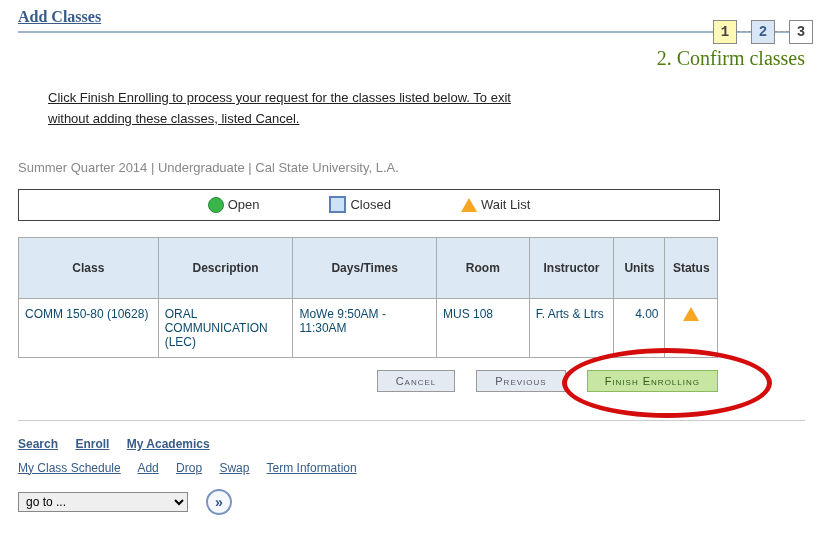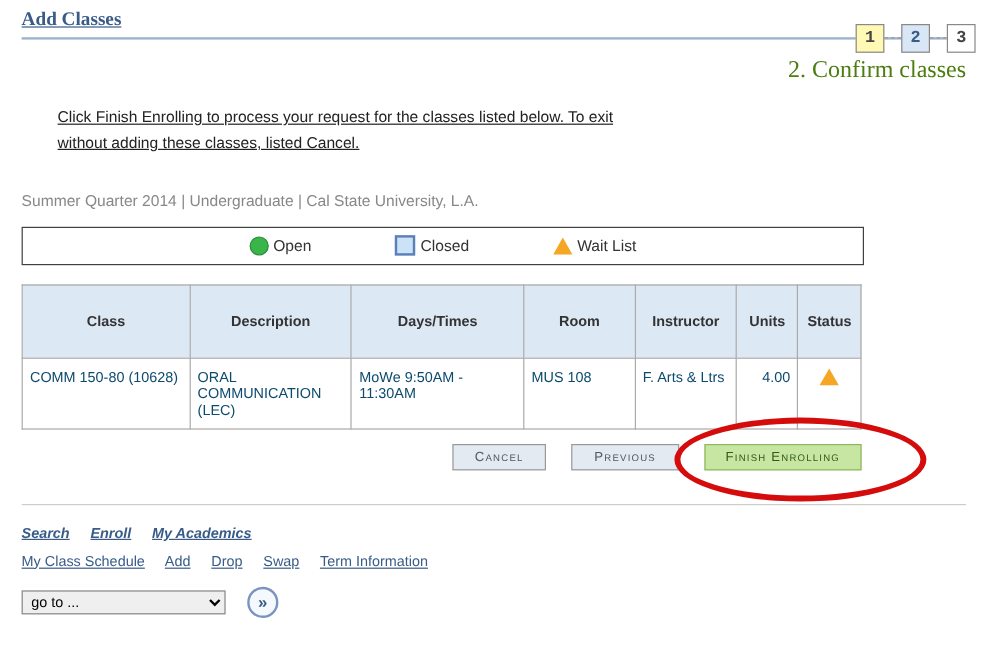--- a/index.html
+++ b/index.html
@@ -153,21 +153,21 @@
       border-top: 1px solid #ccc;
       margin: 28px 0 16px 0;
     }
     .bottom-links-row { margin-bottom: 10px;}
     .bottom-links-row a, .bottom-links-row2 a {
       color: #385b88;
       text-decoration: underline;
       font-size: 12px;
       margin-right: 14px;
     }
-    .bottom-links-row a { font-weight: bold; font-style: italic; }
+    .bottom-links-row a { font-weight: bold; }
     .goto-row {
       display: flex;
       align-items: center;
       gap: 18px;
       margin-top: 14px;
     }
     .goto-select {
       font-size:12px; padding:1px 3px; width: 170px;
       border:1px solid #888;
     }

